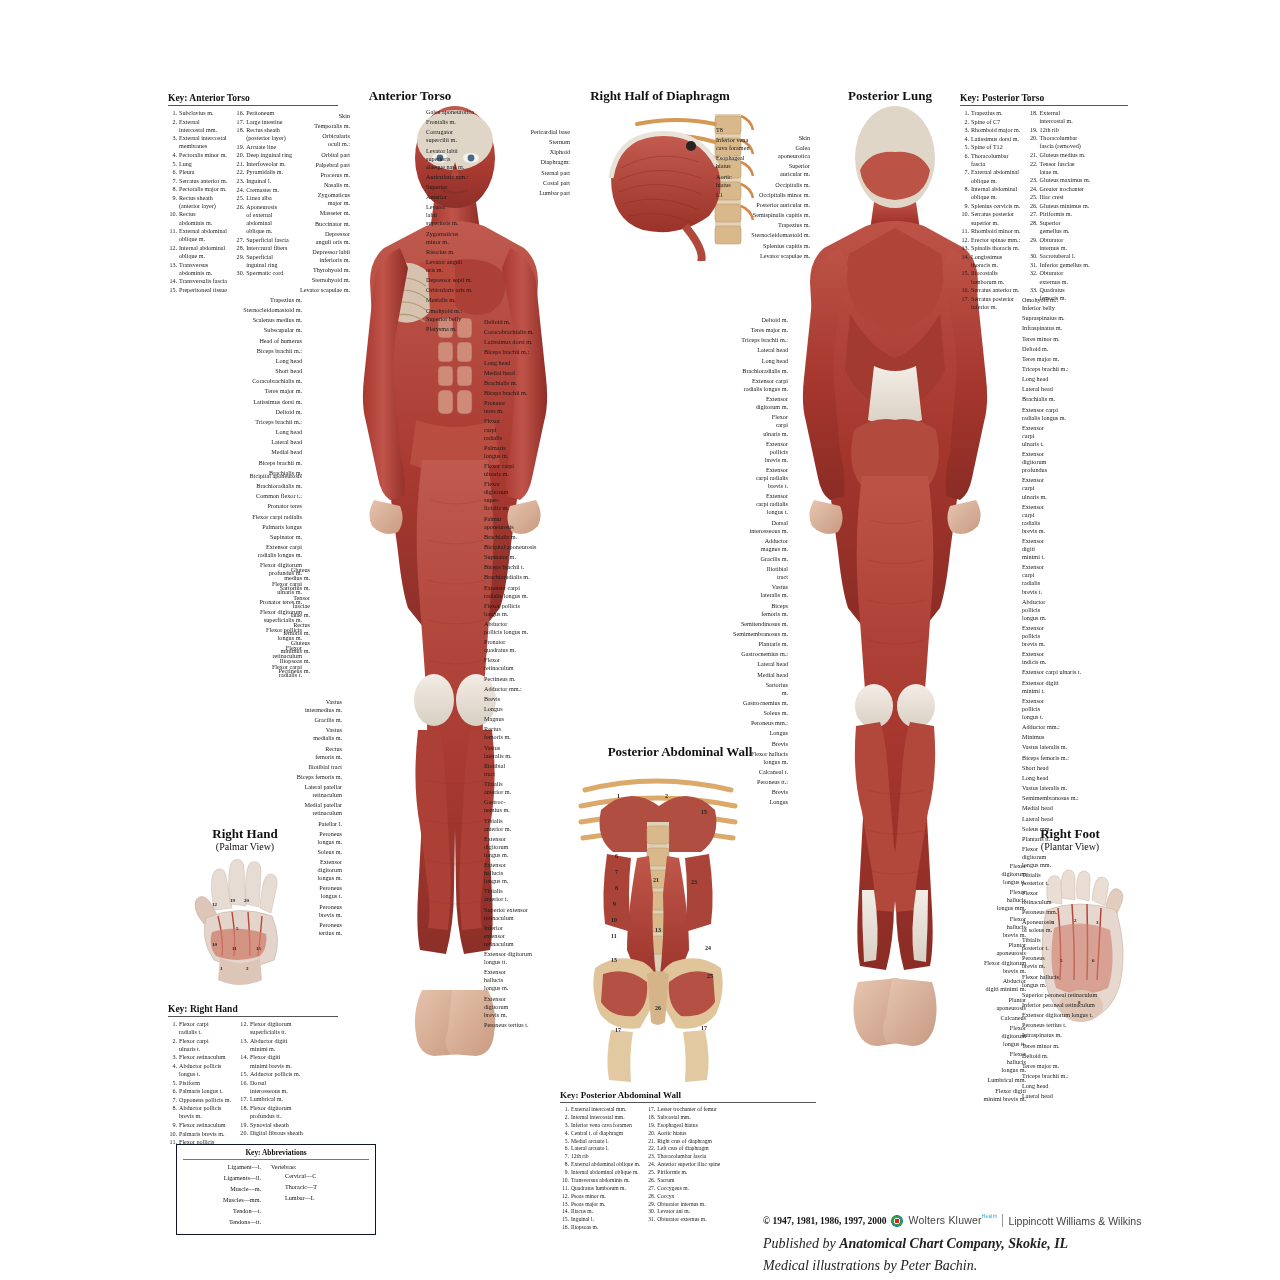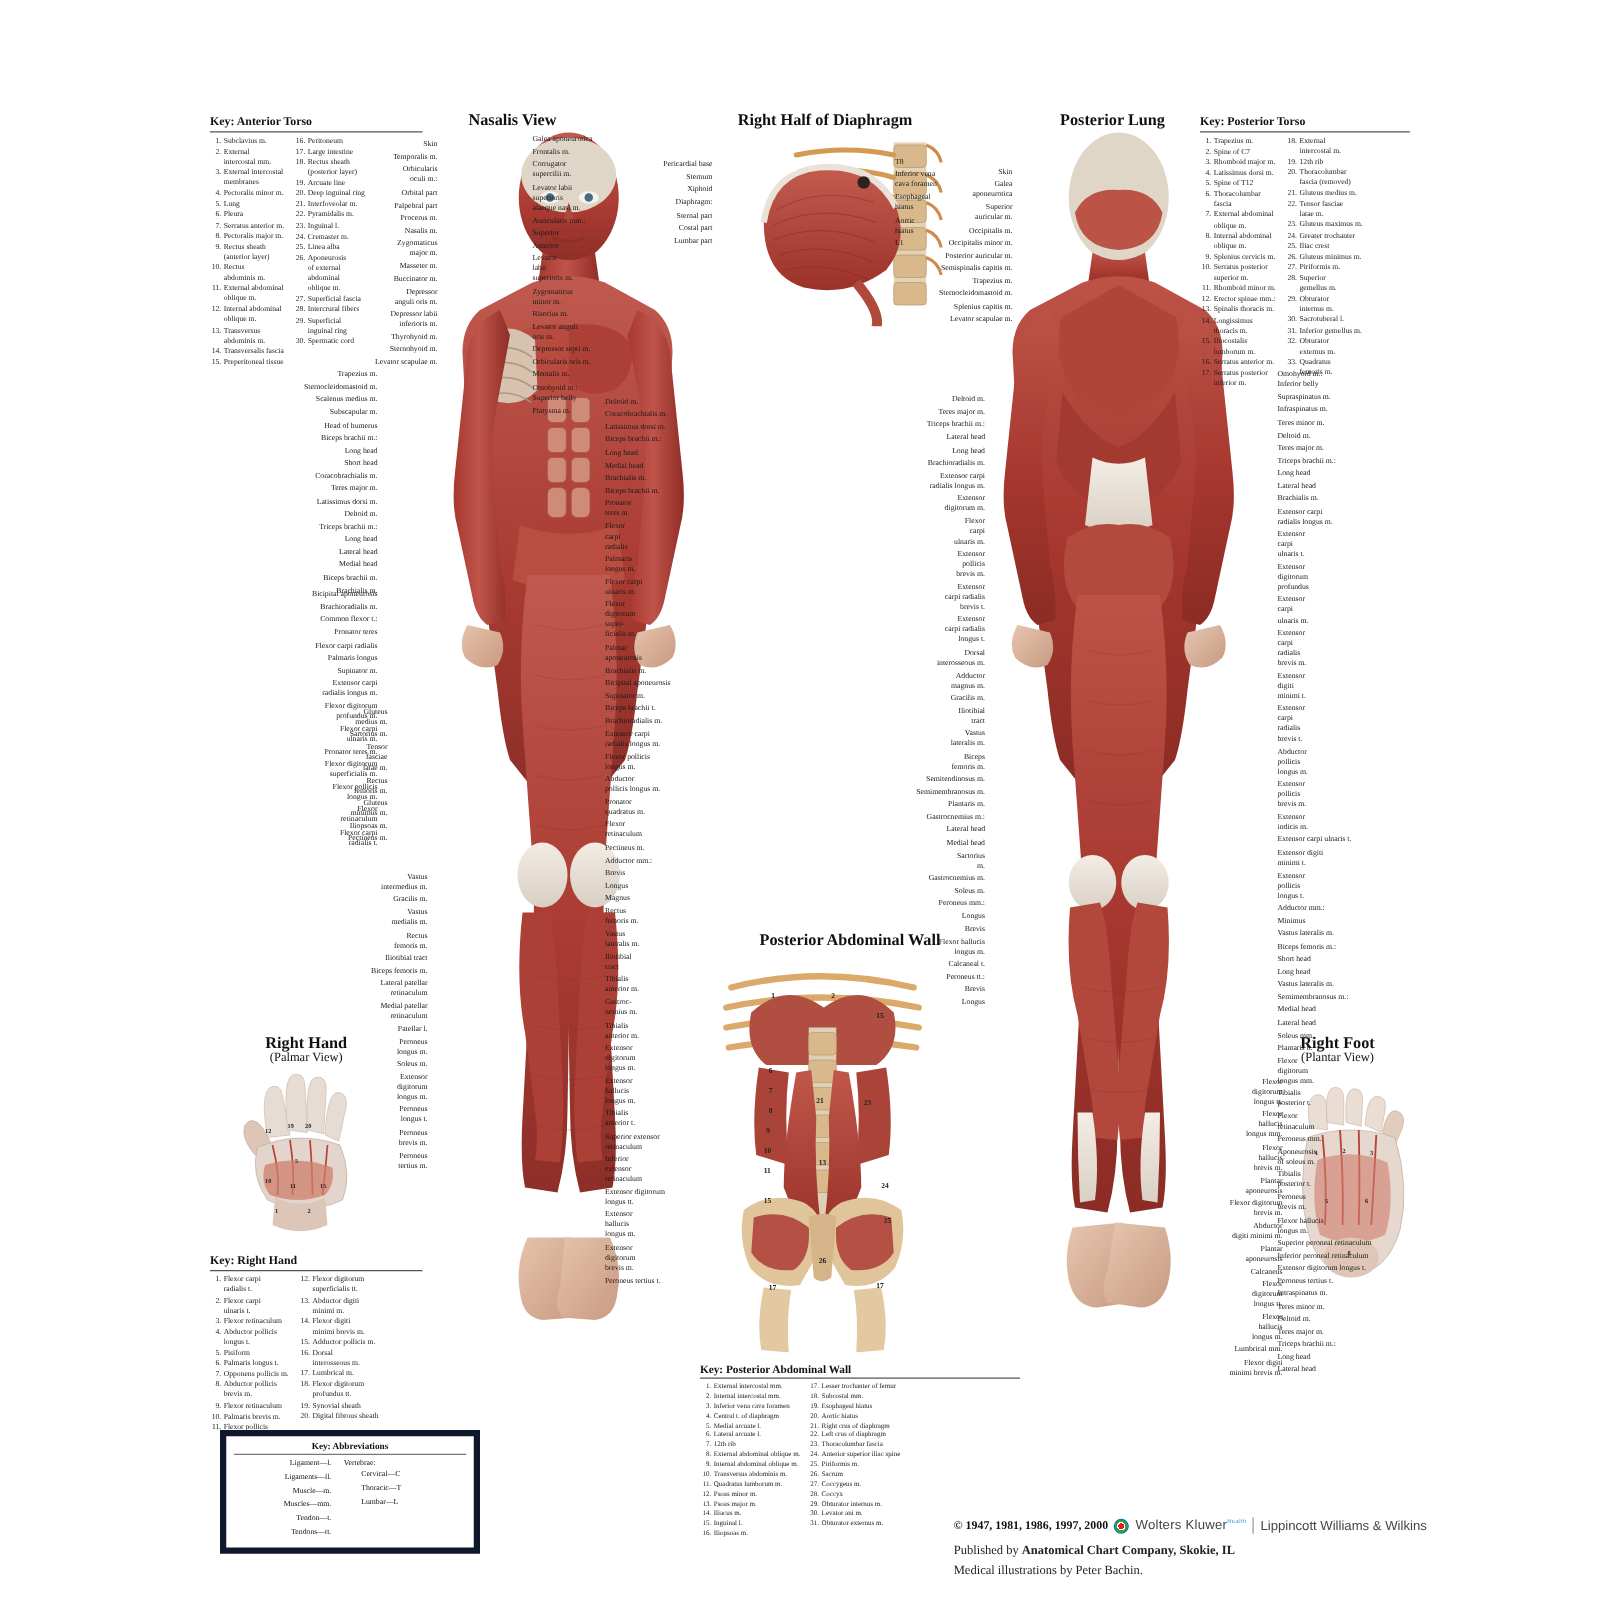--- a/index.html
+++ b/index.html
@@ -32,21 +32,21 @@
   .key-cols{display:flex;gap:8px;}
   .key-cols ol{
     list-style:none;margin:0;padding:0;font-size:6.1px;line-height:1.34;color:#222;
   }
   .key-cols ol li{display:flex;gap:2px;margin-bottom:0.4px;}
   .key-cols ol li .num{min-width:9px;text-align:right;}
   .key-cols ol li .txt{flex:1;}
 
   
   .abbrev{
-    position:absolute;border:5px solid #0f172a;background:#fff;
+    position:absolute;border:1px solid #0f172a;background:#fff;
     font-family:"Liberation Serif",serif;padding:3px 6px 5px;
   }
   .abbrev .ab-head{
     text-align:center;font-weight:bold;font-size:7.4px;
     border-bottom:1px solid #777;padding-bottom:2px;margin-bottom:3px;
   }
   .abbrev .ab-cols{display:flex;gap:10px;font-size:6.2px;line-height:1.45;}
   .abbrev .ab-cols .c1{width:78px;text-align:right;}
   .abbrev .ab-cols .c2{width:78px;}
   .abbrev .ab-cols .c2 .hd{font-weight:normal;}
@@ -69,30 +69,30 @@
   .copyline .cyr{font-family:"Liberation Serif",serif;font-weight:bold;font-size:9.5px;color:#111;}
   .wk-logo{
     width:12px;height:12px;border-radius:50%;
     background:radial-gradient(circle at 50% 50%, #e21c21 0 28%, #ffffff 28% 40%, #2e9e49 40% 62%, #0b6cb7 62% 100%);
     display:inline-block;
   }
   .wk-name{font-size:10.5px;color:#444;letter-spacing:.2px;}
   .wk-sub{font-size:4.6px;color:#1c9ad6;letter-spacing:.4px;}
   .divider-v{width:1px;height:13px;background:#999;}
   .lww{font-size:10.5px;color:#444;}
-  .pubinfo{font-family:"Liberation Serif",serif;font-size:10px;color:#222;line-height:1.55;margin-top:6px;}
+  .pubinfo{font-family:"Liberation Serif",serif;font-size:14px;color:#222;line-height:1.55;margin-top:6px;font-style:italic;}
   .pubinfo b{font-weight:bold;}
 </style>
 </head>
 <body>
 
 <div id="chart">
 
 
-  <div class="sec-title" style="left:330px;top:88px;width:160px;">Nasalis View</div>
+  <div class="sec-title" style="left:330px;top:88px;width:160px;">Anterior Torso</div>
   <div class="sec-title" style="left:540px;top:88px;width:240px;">Right Half of Diaphragm</div>
   <div class="sec-title" style="left:800px;top:88px;width:180px;">Posterior Lung</div>
   <div class="sec-title" style="left:560px;top:744px;width:240px;">Posterior Abdominal Wall</div>
   <div class="sec-title" style="left:180px;top:826px;width:130px;">Right Hand</div>
   <div class="sec-sub" style="left:180px;top:841px;width:130px;">(Palmar View)</div>
   <div class="sec-title" style="left:1005px;top:826px;width:130px;">Right Foot</div>
   <div class="sec-sub" style="left:1005px;top:841px;width:130px;">(Plantar View)</div>
 
   <svg class="figure" style="left:330px;top:100px;" width="250" height="1060" viewBox="0 0 250 1060">
     <defs>

